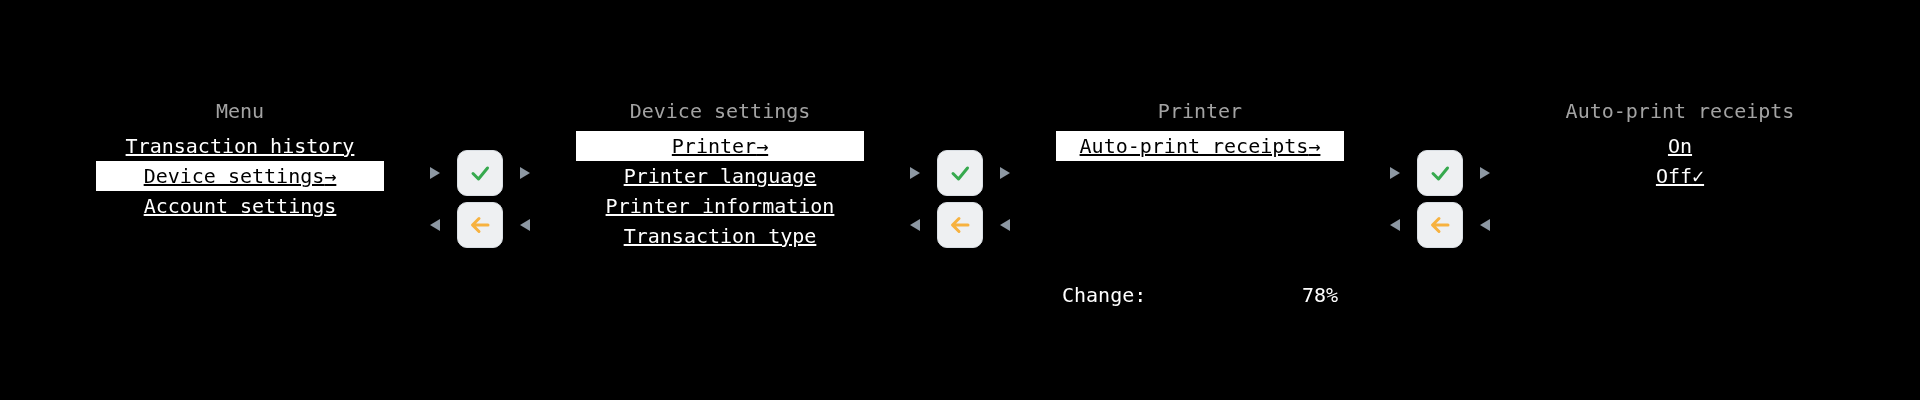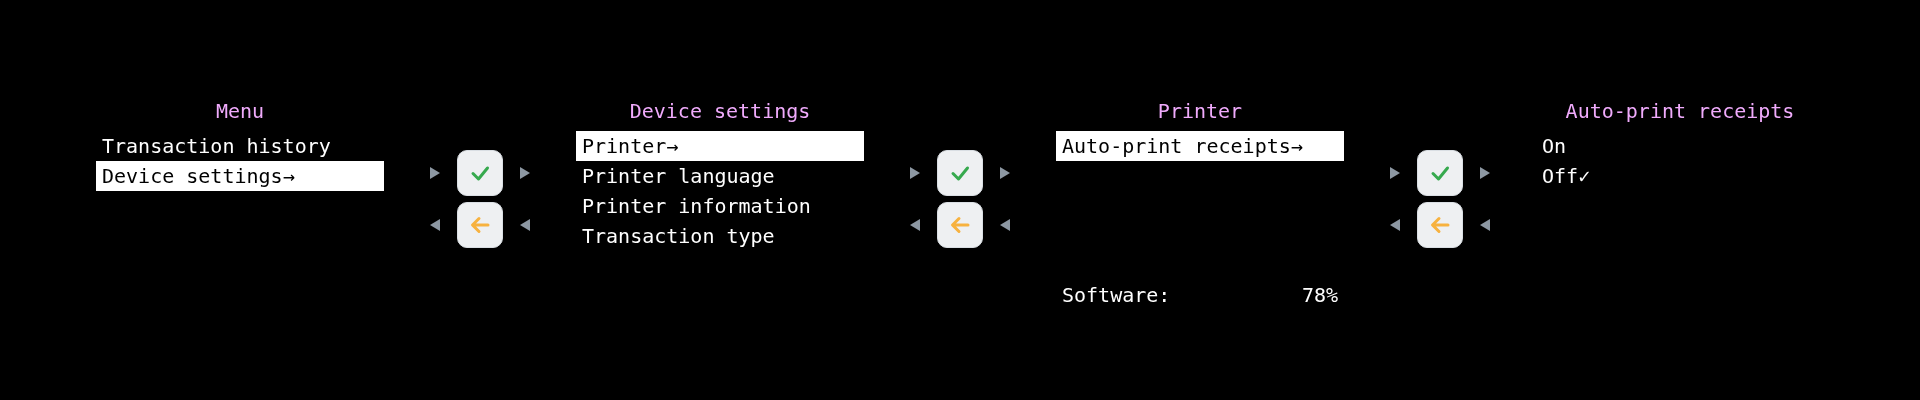--- a/index.html
+++ b/index.html
@@ -11,31 +11,32 @@
     overflow: hidden;
     color: #ffffff;
   }
   .stage { position: absolute; inset: 0; }
 
   
   .screen { position: absolute; top: 96px; width: 288px; }
   .screen-title {
     font-size: 20px; font-weight: normal;
     height: 30px; line-height: 30px;
-    text-align: center; color: #f0abfc;
+    text-align: center; color: #a3a3a3;
     white-space: nowrap;
   }
   .menu-list { margin-top: 5px; }
   .menu-row {
     height: 30px; line-height: 30px;
     padding: 0 6px;
     font-size: 20px;
-    display: flex; justify-content: flex-start; align-items: center;
+    display: flex; justify-content: center; align-items: center;
     white-space: nowrap;
     color: #ffffff;
+    text-decoration: underline;
   }
   .menu-row.selected { background: #ffffff; color: #000000; }
   .row-glyph { font-size: 20px; line-height: 30px; }
   .status-row {
     position: absolute; top: 184px; left: 0; width: 288px;
     height: 30px; line-height: 30px;
     padding: 0 6px; font-size: 20px;
     display: flex; justify-content: space-between;
     color: #ffffff;
   }
@@ -72,20 +73,23 @@
 
   <section class="screen" style="left:96px">
     <h1 class="screen-title">Menu</h1>
     <div class="menu-list">
       <div class="menu-row">
         <span>Transaction history</span>
       </div>
       <div class="menu-row selected">
         <span>Device settings</span>
         <span class="row-glyph">→</span>
+      </div>
+      <div class="menu-row">
+        <span>Account settings</span>
       </div>
     </div>
   </section>
 
   <div class="keypad" style="left:425px">
     <span class="tri tri-right tri-tl"></span>
     <span class="tri tri-right tri-tr"></span>
     <span class="tri tri-left tri-bl"></span>
     <span class="tri tri-left tri-br"></span>
     <button class="key key-confirm">
@@ -138,21 +142,21 @@
 
   <section class="screen" style="left:1056px">
     <h1 class="screen-title">Printer</h1>
     <div class="menu-list">
       <div class="menu-row selected">
         <span>Auto-print receipts</span>
         <span class="row-glyph">→</span>
       </div>
     </div>
     <div class="status-row">
-      <span>Software:</span>
+      <span>Change:</span>
       <span>78%</span>
     </div>
   </section>
 
   <div class="keypad" style="left:1385px">
     <span class="tri tri-right tri-tl"></span>
     <span class="tri tri-right tri-tr"></span>
     <span class="tri tri-left tri-bl"></span>
     <span class="tri tri-left tri-br"></span>
     <button class="key key-confirm">

